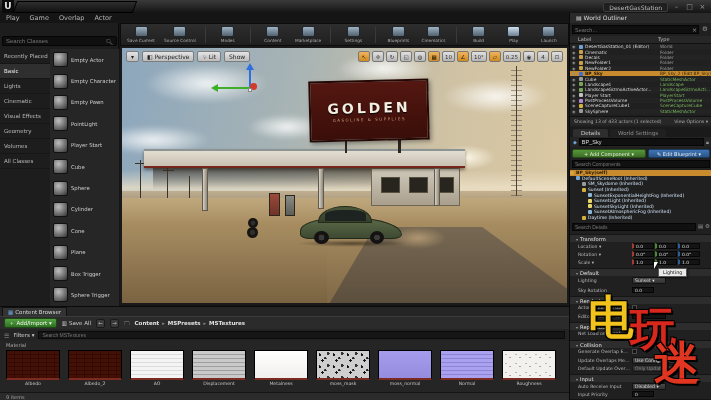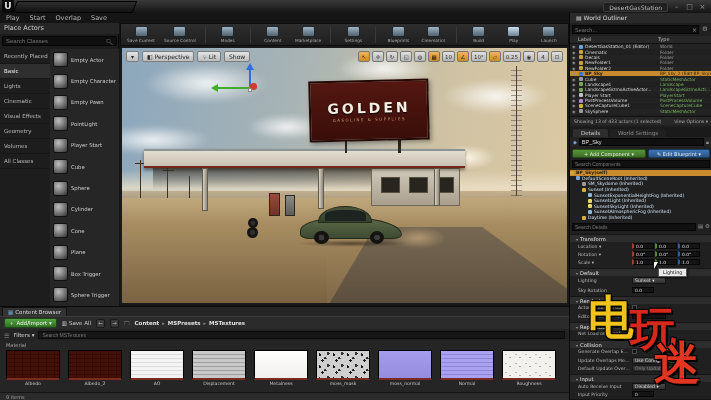--- a/index.html
+++ b/index.html
@@ -166,27 +166,26 @@
   <div class="abs" id="leveltab"></div>
   <div class="abs" id="tb-right">
     <span id="proj-badge">DesertGasStation</span>
     <span class="winbtn">–</span>
     <span class="winbtn">□</span>
     <span class="winbtn">×</span>
   </div>
 </div>
 <div class="abs" id="menubar">
   <span>Play</span>
-  <span>Start</span>
+  <span>Game</span>
   <span>Overlap</span>
-  <span>Save</span>
+  <span>Actor</span>
 </div>
 
 <div class="abs" id="place">
-  <div class="abs" id="place-h">Place Actors</div>
   <input class="abs" id="place-search" placeholder="Search Classes" style="">
   <span class="abs" id="place-sicon">🔍︎</span>
   <div class="abs" id="cats">
     <div class="cat">Recently Placed</div>
     <div class="cat sel">Basic</div>
     <div class="cat">Lights</div>
     <div class="cat">Cinematic</div>
     <div class="cat">Visual Effects</div>
     <div class="cat">Geometry</div>
     <div class="cat">Volumes</div>

